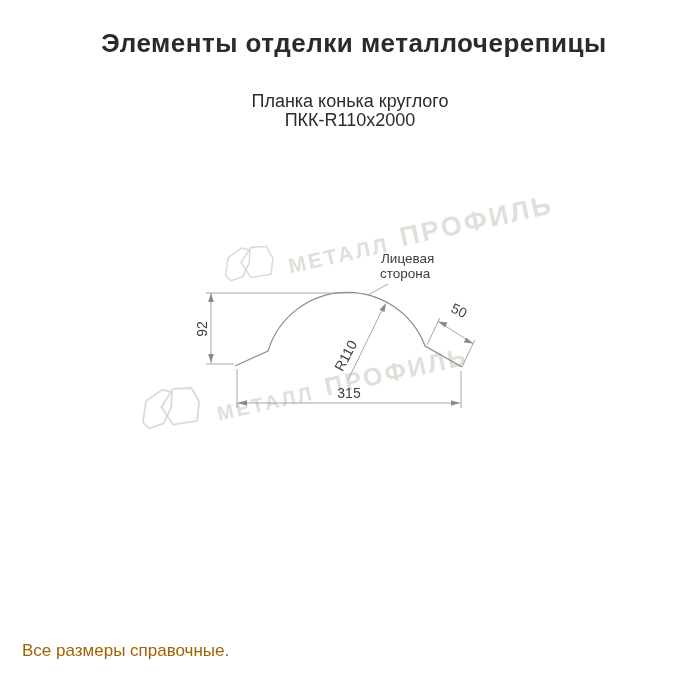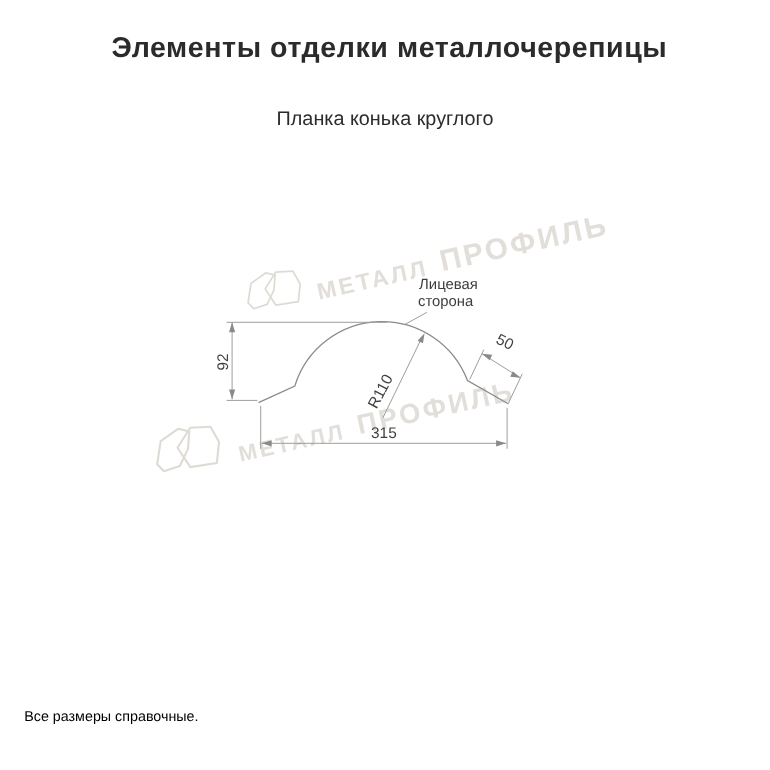--- a/index.html
+++ b/index.html
@@ -5,26 +5,26 @@
   html,body{margin:0;padding:0;background:#ffffff;}
   .page{
     position:relative;width:700px;height:700px;background:#ffffff;overflow:hidden;
     font-family:"Liberation Sans", sans-serif;color:#2a2a2a;
   }
   .title{
     position:absolute;top:24px;left:0;width:700px;text-align:center;
     font-size:26px;font-weight:700;letter-spacing:0.5px;color:#2b2b2b;margin:4px;
   }
   .subtitle{
-    position:absolute;top:99px;left:0;width:700px;text-align:center;
+    position:absolute;top:92px;left:0;width:700px;text-align:center;
     font-size:18px;font-weight:400;line-height:19px;color:#2b2b2b;
   }
   .footer{
     position:absolute;left:22px;top:642px;
-    font-size:13px;line-height:18px;color:#000000;
+    font-size:17px;line-height:18px;color:#a16207;
   }
   
   .watermark{
     position:absolute;display:flex;align-items:flex-end;
     transform-origin:0 50%;white-space:nowrap;
     color:#e2dfda;font-weight:bold;letter-spacing:2.5px;
     user-select:none;pointer-events:none;z-index:1;
   }
   .wm-top{left:218px;top:248px;transform:rotate(-12.5deg);}
   .wm-bottom{left:134px;top:390px;transform:rotate(-12.5deg);}
@@ -39,20 +39,21 @@
 </style>
 </head>
 <body>
 
 <div class="page">
 
   <h1 class="title">Элементы отделки металлочерепицы</h1>
 
   <div class="subtitle">
     <div>Планка конька круглого</div>
+    <div>ПКК-R110х2000</div>
   </div>
 
   <div class="watermark wm-top">
     <svg class="wm-logo" width="64" height="46" viewBox="0 0 100 70">
       <g fill="none" stroke="#dedbd5" stroke-width="2.5" stroke-linejoin="round">
         <path d="M10,44 L20,18 L44,8 L56,14 L50,34 L36,52 L16,54 Z"></path>
         <path d="M38,30 L58,10 L82,14 L88,34 L80,58 L48,56 Z"></path>
       </g>
     </svg>
     <span class="wm-w1">МЕТАЛЛ</span>

